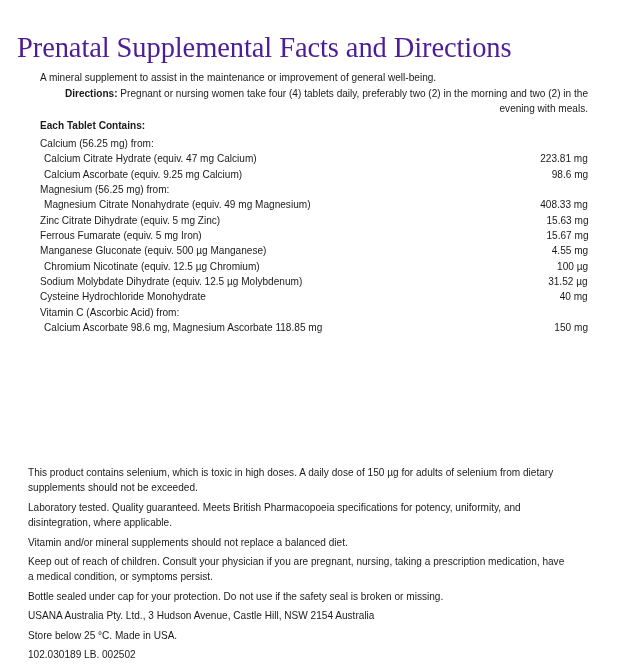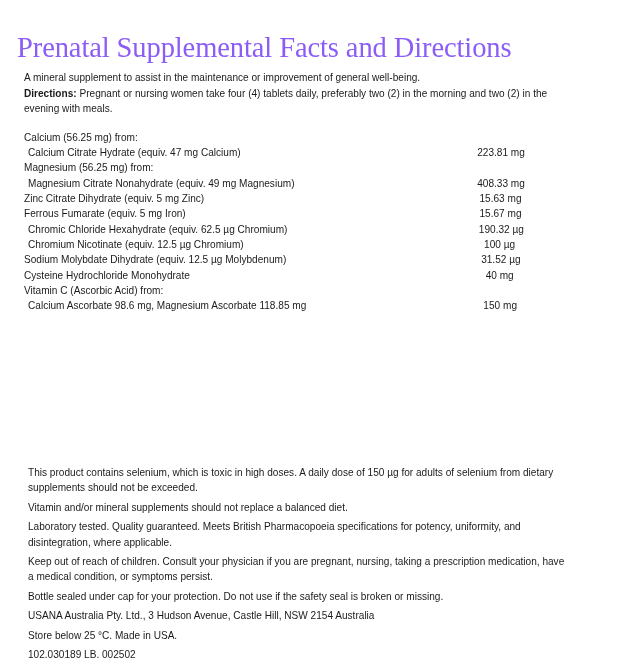--- a/index.html
+++ b/index.html
@@ -26,28 +26,28 @@
 
   
   .title {
     position: absolute;
     left: 17px;
     top: 13px;
     font-family: "Liberation Serif", "DejaVu Serif", serif;
     font-size: 28.5px;
     font-weight: 400;
     letter-spacing: -0.1px;
-    color: #8b5cf6;
+    color: #4c1d95;
     white-space: nowrap;
   }
 
   
   .body-block {
     position: absolute;
-    left: 24px;
+    left: 40px;
     top: 70px;
     width: 548px;
     font-size: 11.4px;
     line-height: 15.35px;
   }
 
   
   .cond {
     display: inline-block;
     transform: scaleX(0.885);
@@ -58,47 +58,48 @@
     display: block;
     transform: scaleX(0.885);
     transform-origin: left center;
     width: 113%;
   }
 
   .intro-line { margin: 0 0 0.5px 0; }
 
   .directions {
     margin: 0.5px 0 0 0;
+    text-align: right;
   }
   .directions b { font-weight: 700; }
 
   .each-tablet {
     font-weight: 700;
     margin: 1px 0 1.5px 0;
   }
 
   
   .ing-table {
-    margin-top: 13px;
+    margin-top: 3px;
     border-collapse: collapse;
     width: 548px;
     table-layout: fixed;
   }
   .ing-table td {
     padding: 0;
     font-size: 11.4px;
     line-height: 15.35px;
     vertical-align: baseline;
     white-space: nowrap;
     border: 0;
   }
   .ing-name { width: 400px; }
   .ing-value {
     width: 148px;
-    text-align: center;
+    text-align: right;
   }
   .ing-value .cond {
     transform-origin: right center;
   }
   .indent .ing-name .cond { margin-left: 4px; }
 
   
   .notices {
     position: absolute;
     left: 24px;
@@ -123,50 +124,57 @@
       <span class="cond">A mineral supplement to assist in the maintenance or improvement of general well-being.</span>
     </p>
 
     <p class="directions">
       <span class="cond-wrap">
         <b>Directions:</b>
         <span>Pregnant or nursing women take four (4) tablets daily, preferably two (2) in the morning and two (2) in the evening with meals.</span>
       </span>
     </p>
 
+    <p class="each-tablet">
+      <span class="cond">Each Tablet Contains:</span>
+    </p>
 
     <table class="ing-table">
       <tbody>
           <tr>
             <td class="ing-name"><span class="cond">Calcium (56.25 mg) from:</span></td>
             <td class="ing-value"></td>
           </tr>
           <tr class="indent">
             <td class="ing-name"><span class="cond">Calcium Citrate Hydrate (equiv. 47 mg Calcium)</span></td>
             <td class="ing-value"><span class="cond">223.81 mg</span></td>
           </tr>
+          <tr class="indent">
+            <td class="ing-name"><span class="cond">Calcium Ascorbate (equiv. 9.25 mg Calcium)</span></td>
+            <td class="ing-value"><span class="cond">98.6 mg</span></td>
+          </tr>
           <tr>
             <td class="ing-name"><span class="cond">Magnesium (56.25 mg) from:</span></td>
             <td class="ing-value"></td>
           </tr>
           <tr class="indent">
             <td class="ing-name"><span class="cond">Magnesium Citrate Nonahydrate (equiv. 49 mg Magnesium)</span></td>
             <td class="ing-value"><span class="cond">408.33 mg</span></td>
           </tr>
           <tr>
             <td class="ing-name"><span class="cond">Zinc Citrate Dihydrate (equiv. 5 mg Zinc)</span></td>
             <td class="ing-value"><span class="cond">15.63 mg</span></td>
           </tr>
           <tr>
             <td class="ing-name"><span class="cond">Ferrous Fumarate (equiv. 5 mg Iron)</span></td>
             <td class="ing-value"><span class="cond">15.67 mg</span></td>
           </tr>
-          <tr class="indent">
-            <td class="ing-name"><span class="cond">Chromic Chloride Hexahydrate (equiv. 62.5 µg Chromium)</span></td>
-            <td class="ing-value"><span class="cond">190.32 µg</span></td>
+          <tr>
+            <td class="ing-name"><span class="cond">Manganese Gluconate (equiv. 500 µg Manganese)</span></td>
+            <td class="ing-value"><span class="cond">4.55 mg</span></td>
           </tr>
           <tr class="indent">
             <td class="ing-name"><span class="cond">Chromium Nicotinate (equiv. 12.5 µg Chromium)</span></td>
             <td class="ing-value"><span class="cond">100 µg</span></td>
           </tr>
           <tr>
             <td class="ing-name"><span class="cond">Sodium Molybdate Dihydrate (equiv. 12.5 µg Molybdenum)</span></td>
             <td class="ing-value"><span class="cond">31.52 µg</span></td>
           </tr>
           <tr>
@@ -184,26 +192,26 @@
         </tbody>
     </table>
 
   </div>
 
   <div class="notices">
       <p class="notice">
         <span class="cond-wrap">This product contains selenium, which is toxic in high doses. A daily dose of 150 µg for adults of selenium from dietary supplements should not be exceeded.</span>
       </p>
       <p class="notice">
+        <span class="cond-wrap">Laboratory tested. Quality guaranteed. Meets British Pharmacopoeia specifications for potency, uniformity, and disintegration, where applicable.</span>
+      </p>
+      <p class="notice">
         <span class="cond-wrap">Vitamin and/or mineral supplements should not replace a balanced diet.</span>
       </p>
       <p class="notice">
-        <span class="cond-wrap">Laboratory tested. Quality guaranteed. Meets British Pharmacopoeia specifications for potency, uniformity, and disintegration, where applicable.</span>
-      </p>
-      <p class="notice">
         <span class="cond-wrap">Keep out of reach of children. Consult your physician if you are pregnant, nursing, taking a prescription medication, have a medical condition, or symptoms persist.</span>
       </p>
       <p class="notice">
         <span class="cond-wrap">Bottle sealed under cap for your protection. Do not use if the safety seal is broken or missing.</span>
       </p>
       <p class="notice">
         <span class="cond-wrap">USANA Australia Pty. Ltd., 3 Hudson Avenue, Castle Hill, NSW 2154 Australia</span>
       </p>
       <p class="notice">
         <span class="cond-wrap">Store below 25 °C. Made in USA.</span>

